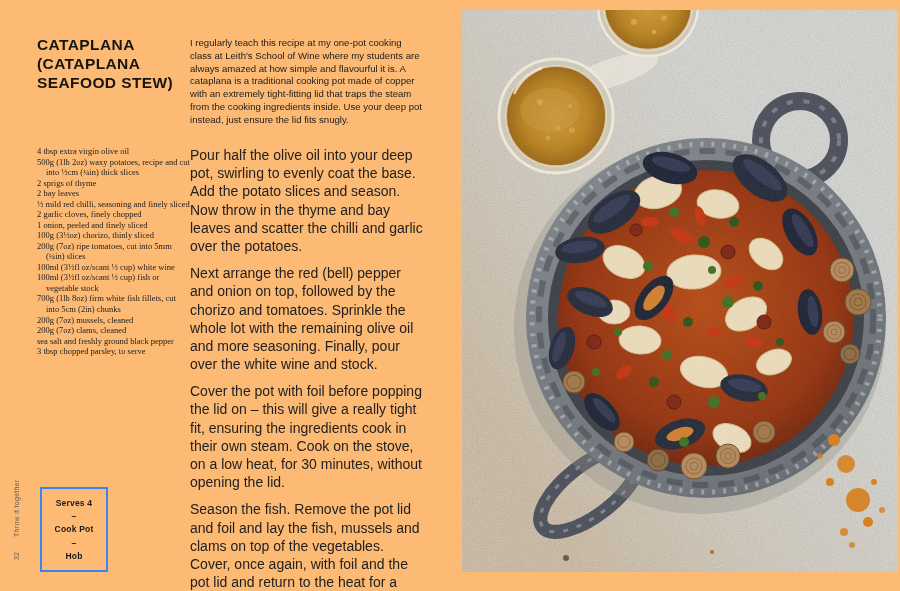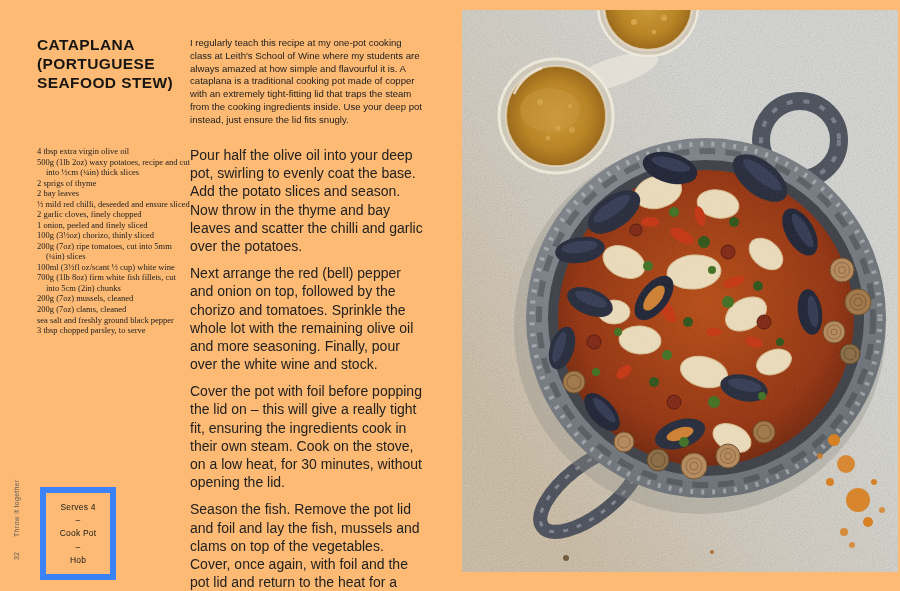--- a/index.html
+++ b/index.html
@@ -13,22 +13,22 @@
   .title-line{display:block;}
   .intro{position:absolute;left:190px;top:37px;width:233px;margin:0;
     font-size:9.6px;font-weight:400;line-height:1.33;color:#222120;}
   .ingredients{position:absolute;left:37px;top:146px;width:154px;margin:0;padding:0;
     list-style:none;font-size:8.5px;line-height:1.24;color:#222120;font-family:Liberation Serif, serif;}
   .ingredient{padding-left:9px;text-indent:-9px;}
   .method{position:absolute;left:190px;top:146px;width:234px;
     font-size:14px;line-height:1.3;color:#222120;}
   .method-para{margin:0 0 9px 0;}
   .info-box{position:absolute;left:40px;top:487px;width:64px;
-    border:6px solid #3b82f6;text-align:center;padding:8px 0 7px;
-    font-size:8.5px;font-weight:400;line-height:1.55;letter-spacing:0.2px;color:#1a1a18;}
+    border:2px solid #3b82f6;text-align:center;padding:8px 0 7px;
+    font-size:8.5px;font-weight:700;line-height:1.55;letter-spacing:0.2px;color:#1a1a18;}
   .box-line{display:block;}
   .spine-label{position:absolute;left:13px;top:537px;transform:rotate(-90deg);
     transform-origin:0 0;font-size:7px;color:#5e5e5c;letter-spacing:0.3px;white-space:nowrap;}
   .page-number{position:absolute;left:13px;top:560px;transform:rotate(-90deg);
     transform-origin:0 0;font-size:7px;color:#5e5e5c;}
   
   .photo{position:absolute;left:462px;top:10px;width:436px;height:562px;margin:0;}
   .photo svg{display:block;width:436px;height:562px;}
 </style>
 </head>
@@ -36,38 +36,39 @@
 
 <div class="spread">
 
   <span class="spine-label">Throw it together</span>
   <span class="page-number">32</span>
 
   <section>
     <h1 class="title">
 
     <span class="title-line">CATAPLANA</span>
-        <span class="title-line">(PORTUGUESE</span>
+        <span class="title-line">(CATAPLANA</span>
         <span class="title-line">SEAFOOD STEW)</span>
       </h1>
 
     <p class="intro">I regularly teach this recipe at my one-pot cooking class at Leith's School of Wine where my students are always amazed at how simple and flavourful it is. A cataplana is a traditional cooking pot made of copper with an extremely tight-fitting lid that traps the steam from the cooking ingredients inside. Use your deep pot instead, just ensure the lid fits snugly.</p>
 
     <ul class="ingredients">
 
     <li class="ingredient">4 tbsp extra virgin olive oil</li>
         <li class="ingredient">500g (1lb 2oz) waxy potatoes, recipe and cut into ½cm (¼in) thick slices</li>
         <li class="ingredient">2 sprigs of thyme</li>
         <li class="ingredient">2 bay leaves</li>
-        <li class="ingredient">½ mild red chilli, deseeded and ensure sliced</li>
+        <li class="ingredient">½ mild red chilli, seasoning and finely sliced</li>
         <li class="ingredient">2 garlic cloves, finely chopped</li>
         <li class="ingredient">1 onion, peeled and finely sliced</li>
         <li class="ingredient">100g (3½oz) chorizo, thinly sliced</li>
         <li class="ingredient">200g (7oz) ripe tomatoes, cut into 5mm (¼in) slices</li>
         <li class="ingredient">100ml (3½fl oz/scant ½ cup) white wine</li>
+        <li class="ingredient">100ml (3½fl oz/scant ½ cup) fish or vegetable stock</li>
         <li class="ingredient">700g (1lb 8oz) firm white fish fillets, cut into 5cm (2in) chunks</li>
         <li class="ingredient">200g (7oz) mussels, cleaned</li>
         <li class="ingredient">200g (7oz) clams, cleaned</li>
         <li class="ingredient">sea salt and freshly ground black pepper</li>
         <li class="ingredient">3 tbsp chopped parsley, to serve</li>
       </ul>
 
     <div class="method">
 
     <p class="method-para">Pour half the olive oil into your deep pot, swirling to evenly coat the base. Add the potato slices and season. Now throw in the thyme and bay leaves and scatter the chilli and garlic over the potatoes.</p>

